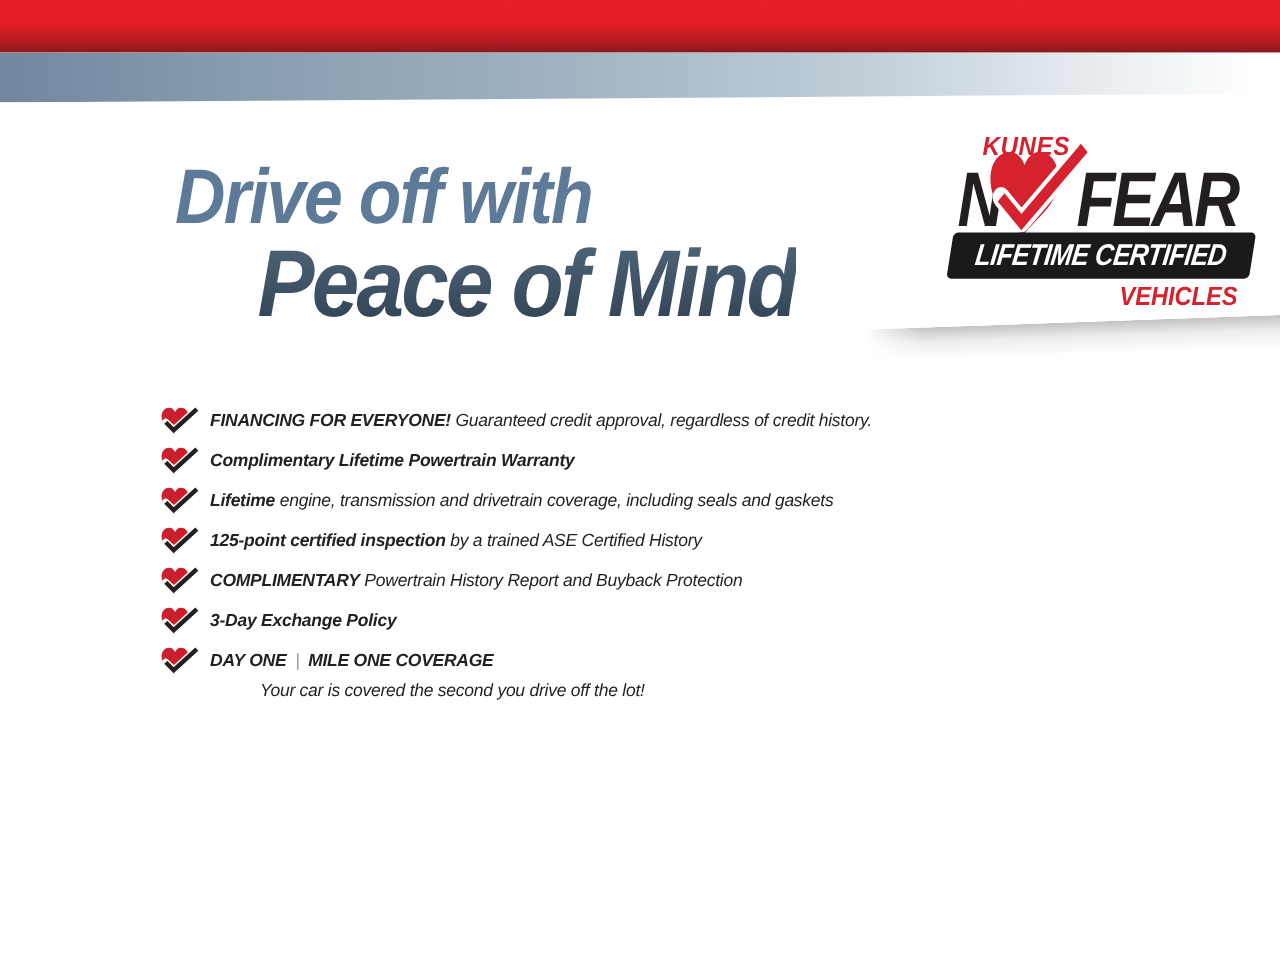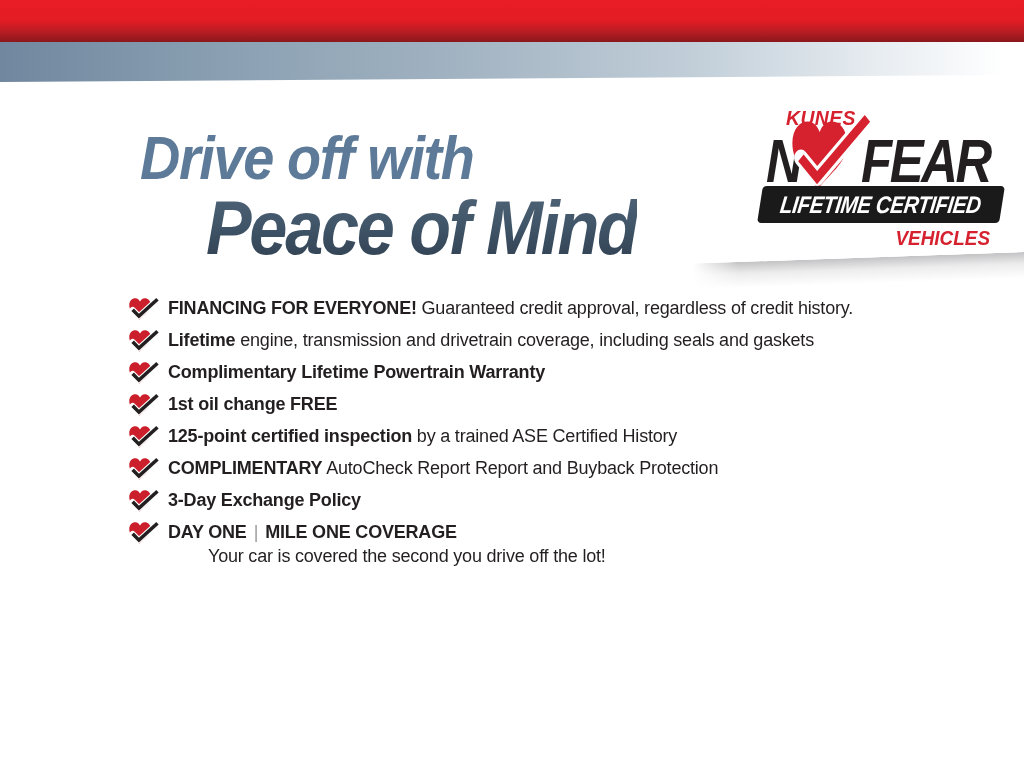--- a/index.html
+++ b/index.html
@@ -66,22 +66,22 @@
   }
   .plate span{
     color:#fff;font-size:24px;font-weight:700;white-space:nowrap;
     display:inline-block;transform:scaleX(.86) skewX(2deg);letter-spacing:-0.5px;
   }
   .vehicles{
     position:absolute;right:14px;top:122px;font-size:21px;font-weight:700;color:#d6212e;
     transform:scaleX(.9);transform-origin:right top;letter-spacing:0;
   }
   
-  .benefits{position:absolute;left:128px;top:292px;width:820px;list-style:none;margin:0;padding:0;
-    color:#231f20;font-size:18px;letter-spacing:-0.2px;}
+  .benefits{position:absolute;left:128px;top:320px;width:820px;list-style:none;margin:0;padding:0;
+    color:#231f20;font-style:italic;font-size:14px;letter-spacing:-0.2px;}
   .benefits li{position:relative;padding-left:40px;line-height:32px;}
   .benefits li svg{position:absolute;left:0;top:4px;width:32px;height:26px;}
   .benefits .b{font-weight:700;}
   .benefits .r{font-weight:400;}
   .benefits .sep{color:#9b9b9b;font-weight:400;margin:0 7px;}
   .benefits .subline{line-height:22px;font-weight:400;margin-top:-3px;margin-left:40px;}
 </style>
 </head>
 <body>
 
@@ -120,53 +120,45 @@
         <polyline points="5.5,16 13,23.5 35,3.5" fill="none" stroke="#231f20" stroke-width="4.2" stroke-linecap="butt"></polyline>
       </svg>
       <span class="b">FINANCING FOR EVERYONE!</span><span class="r"> Guaranteed credit approval, regardless of credit history.</span>
     </li>
     <li>
       <svg viewBox="0 0 38 30" aria-hidden="true">
         <path d="M13.5 27.5 C 8.5 22, 1.5 18, 1.5 10.5 C 1.5 5, 5 2.2, 8.6 2.2 C 11.6 2.2, 13.3 4.2, 14.3 6.2 C 15.3 4.2, 17 2.2, 20 2.2 C 23.6 2.2, 27 5, 27 10.5 C 27 18, 18.5 22, 13.5 27.5 Z" fill="#cb1f2b"></path>
         <polyline points="5.5,16 13,23.5 35,3.5" fill="none" stroke="#ffffff" stroke-width="7" stroke-linecap="round" stroke-linejoin="round"></polyline>
         <polyline points="5.5,16 13,23.5 35,3.5" fill="none" stroke="#231f20" stroke-width="4.2" stroke-linecap="butt"></polyline>
       </svg>
-      <span class="b">Lifetime</span><span class="r"> engine, transmission and drivetrain coverage, including seals and gaskets</span>
-    </li>
-    <li>
-      <svg viewBox="0 0 38 30" aria-hidden="true">
-        <path d="M13.5 27.5 C 8.5 22, 1.5 18, 1.5 10.5 C 1.5 5, 5 2.2, 8.6 2.2 C 11.6 2.2, 13.3 4.2, 14.3 6.2 C 15.3 4.2, 17 2.2, 20 2.2 C 23.6 2.2, 27 5, 27 10.5 C 27 18, 18.5 22, 13.5 27.5 Z" fill="#cb1f2b"></path>
-        <polyline points="5.5,16 13,23.5 35,3.5" fill="none" stroke="#ffffff" stroke-width="7" stroke-linecap="round" stroke-linejoin="round"></polyline>
-        <polyline points="5.5,16 13,23.5 35,3.5" fill="none" stroke="#231f20" stroke-width="4.2" stroke-linecap="butt"></polyline>
-      </svg>
       <span class="b">Complimentary Lifetime Powertrain Warranty</span><span class="r"></span>
     </li>
     <li>
       <svg viewBox="0 0 38 30" aria-hidden="true">
         <path d="M13.5 27.5 C 8.5 22, 1.5 18, 1.5 10.5 C 1.5 5, 5 2.2, 8.6 2.2 C 11.6 2.2, 13.3 4.2, 14.3 6.2 C 15.3 4.2, 17 2.2, 20 2.2 C 23.6 2.2, 27 5, 27 10.5 C 27 18, 18.5 22, 13.5 27.5 Z" fill="#cb1f2b"></path>
         <polyline points="5.5,16 13,23.5 35,3.5" fill="none" stroke="#ffffff" stroke-width="7" stroke-linecap="round" stroke-linejoin="round"></polyline>
         <polyline points="5.5,16 13,23.5 35,3.5" fill="none" stroke="#231f20" stroke-width="4.2" stroke-linecap="butt"></polyline>
       </svg>
-      <span class="b">1st oil change FREE</span><span class="r"></span>
+      <span class="b">Lifetime</span><span class="r"> engine, transmission and drivetrain coverage, including seals and gaskets</span>
     </li>
     <li>
       <svg viewBox="0 0 38 30" aria-hidden="true">
         <path d="M13.5 27.5 C 8.5 22, 1.5 18, 1.5 10.5 C 1.5 5, 5 2.2, 8.6 2.2 C 11.6 2.2, 13.3 4.2, 14.3 6.2 C 15.3 4.2, 17 2.2, 20 2.2 C 23.6 2.2, 27 5, 27 10.5 C 27 18, 18.5 22, 13.5 27.5 Z" fill="#cb1f2b"></path>
         <polyline points="5.5,16 13,23.5 35,3.5" fill="none" stroke="#ffffff" stroke-width="7" stroke-linecap="round" stroke-linejoin="round"></polyline>
         <polyline points="5.5,16 13,23.5 35,3.5" fill="none" stroke="#231f20" stroke-width="4.2" stroke-linecap="butt"></polyline>
       </svg>
       <span class="b">125-point certified inspection</span><span class="r"> by a trained ASE Certified History</span>
     </li>
     <li>
       <svg viewBox="0 0 38 30" aria-hidden="true">
         <path d="M13.5 27.5 C 8.5 22, 1.5 18, 1.5 10.5 C 1.5 5, 5 2.2, 8.6 2.2 C 11.6 2.2, 13.3 4.2, 14.3 6.2 C 15.3 4.2, 17 2.2, 20 2.2 C 23.6 2.2, 27 5, 27 10.5 C 27 18, 18.5 22, 13.5 27.5 Z" fill="#cb1f2b"></path>
         <polyline points="5.5,16 13,23.5 35,3.5" fill="none" stroke="#ffffff" stroke-width="7" stroke-linecap="round" stroke-linejoin="round"></polyline>
         <polyline points="5.5,16 13,23.5 35,3.5" fill="none" stroke="#231f20" stroke-width="4.2" stroke-linecap="butt"></polyline>
       </svg>
-      <span class="b">COMPLIMENTARY</span><span class="r"> AutoCheck Report Report and Buyback Protection</span>
+      <span class="b">COMPLIMENTARY</span><span class="r"> Powertrain History Report and Buyback Protection</span>
     </li>
     <li>
       <svg viewBox="0 0 38 30" aria-hidden="true">
         <path d="M13.5 27.5 C 8.5 22, 1.5 18, 1.5 10.5 C 1.5 5, 5 2.2, 8.6 2.2 C 11.6 2.2, 13.3 4.2, 14.3 6.2 C 15.3 4.2, 17 2.2, 20 2.2 C 23.6 2.2, 27 5, 27 10.5 C 27 18, 18.5 22, 13.5 27.5 Z" fill="#cb1f2b"></path>
         <polyline points="5.5,16 13,23.5 35,3.5" fill="none" stroke="#ffffff" stroke-width="7" stroke-linecap="round" stroke-linejoin="round"></polyline>
         <polyline points="5.5,16 13,23.5 35,3.5" fill="none" stroke="#231f20" stroke-width="4.2" stroke-linecap="butt"></polyline>
       </svg>
       <span class="b">3-Day Exchange Policy</span><span class="r"></span>
     </li>
     <li>

